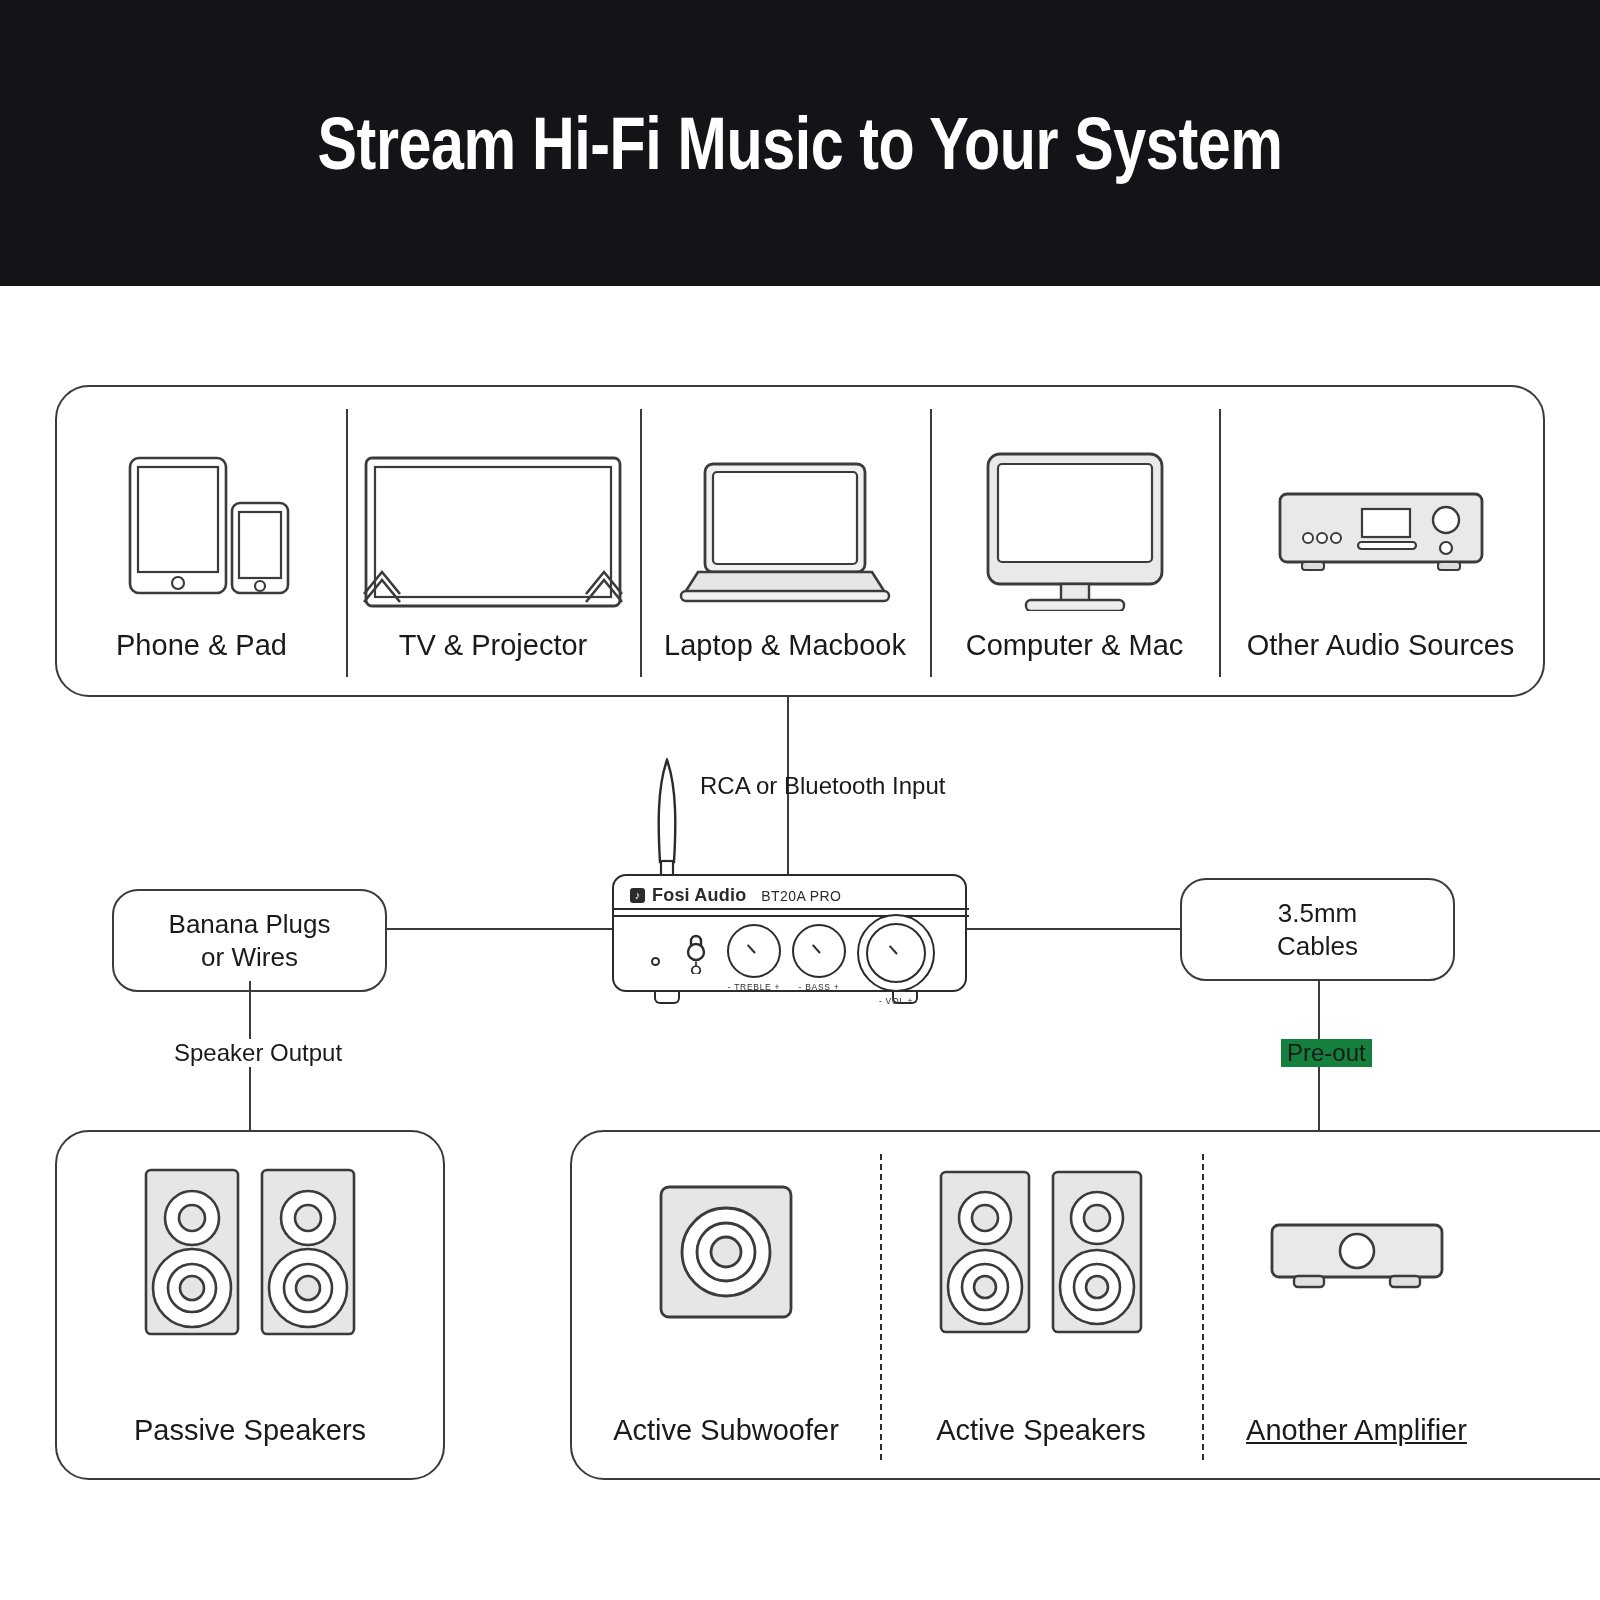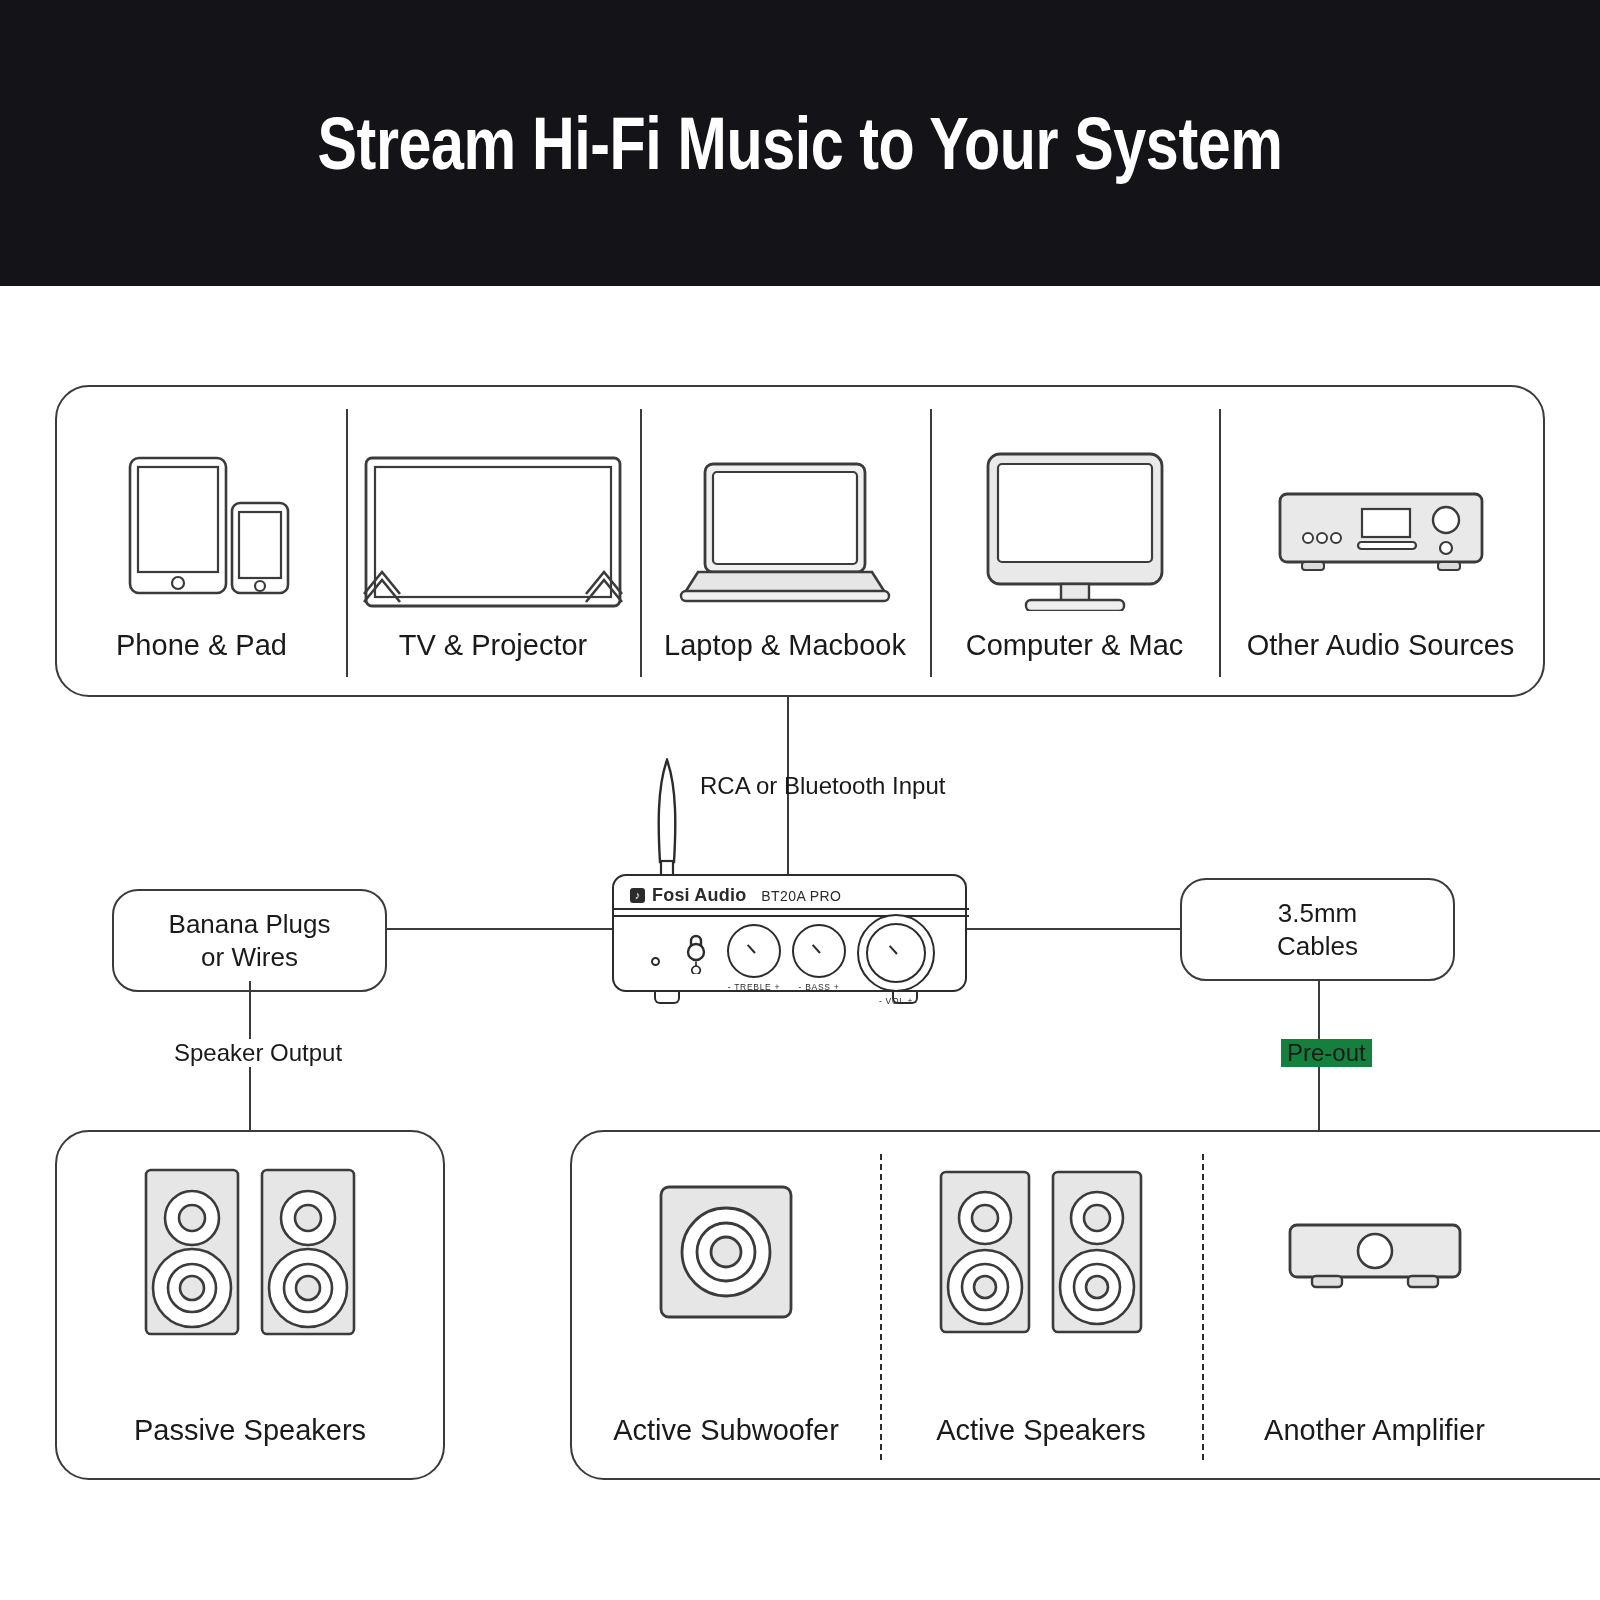--- a/index.html
+++ b/index.html
@@ -353,21 +353,21 @@
           <circle cx="48" cy="50" r="13" fill="#e6e6e6" stroke="#3b3b3b" stroke-width="2.6"></circle>
           <circle cx="48" cy="119" r="37" fill="#fff" stroke="#3b3b3b" stroke-width="2.6"></circle>
           <circle cx="48" cy="119" r="23" fill="#fff" stroke="#3b3b3b" stroke-width="2.6"></circle>
           <circle cx="48" cy="119" r="11" fill="#e6e6e6" stroke="#3b3b3b" stroke-width="2.6"></circle>
         </svg>
       </div>
     </div>
     <div class="out-label" style="margin-top:42px;">Active Speakers</div>
   </div>
 
-  <div class="out-cell" style="left:630px;width:345px;">
+  <div class="out-cell" style="left:612px;width:345px;text-decoration:underline;">
     <div class="out-icon">
       <svg width="190" height="90" viewBox="0 0 190 90">
         <rect x="10" y="18" width="170" height="52" rx="7" fill="#e9e9e9" stroke="#3b3b3b" stroke-width="2.8"></rect>
         <circle cx="95" cy="44" r="17" fill="#fff" stroke="#3b3b3b" stroke-width="2.6"></circle>
         <rect x="32" y="69" width="30" height="11" rx="4" fill="#e0e0e0" stroke="#3b3b3b" stroke-width="2.4"></rect>
         <rect x="128" y="69" width="30" height="11" rx="4" fill="#e0e0e0" stroke="#3b3b3b" stroke-width="2.4"></rect>
       </svg>
     </div>
     <div class="out-label" style="margin-top:42px;">Another Amplifier</div>
   </div>

